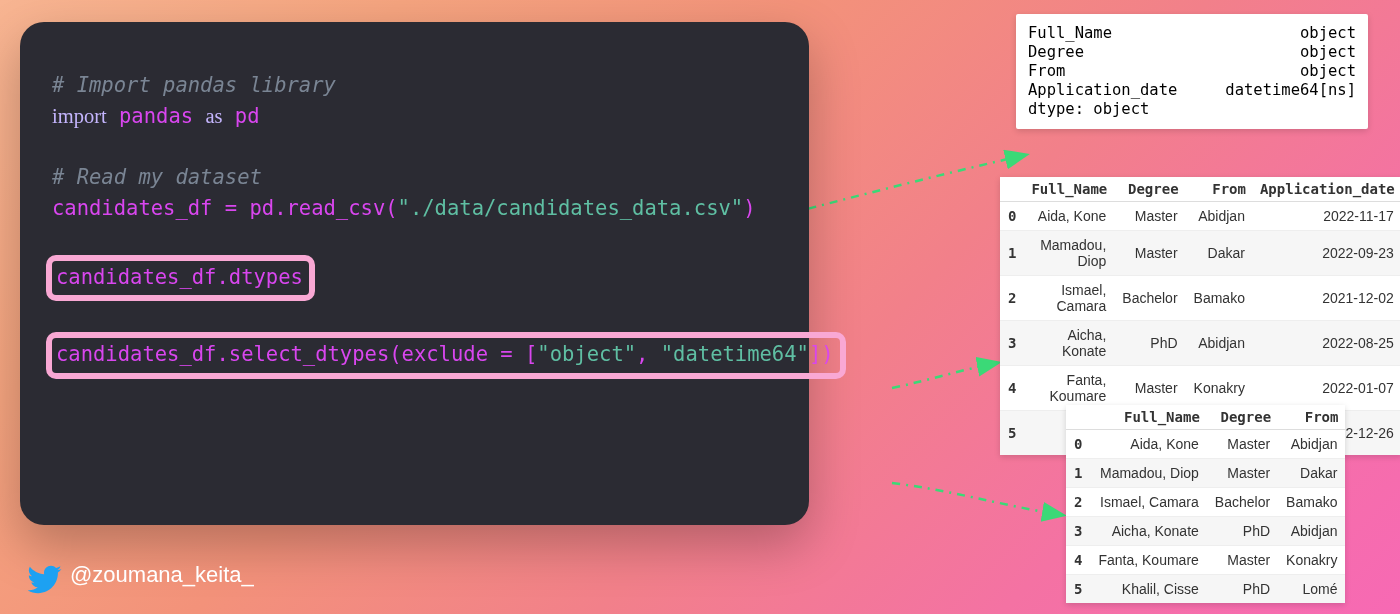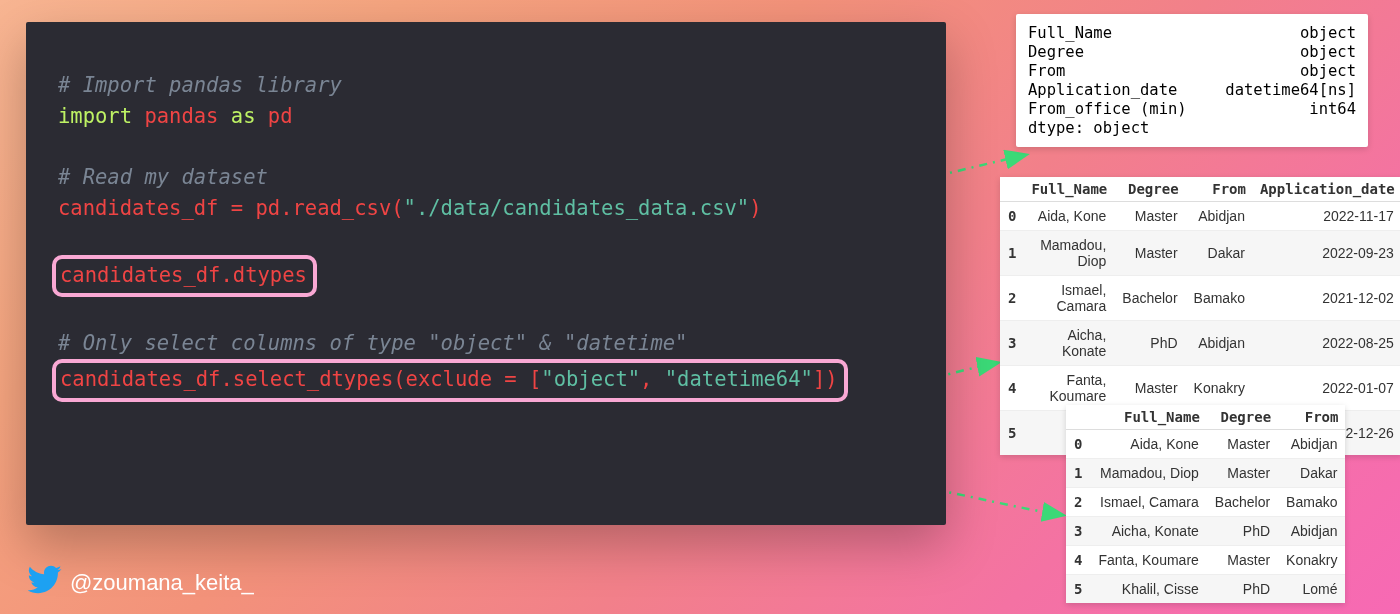--- a/index.html
+++ b/index.html
@@ -6,51 +6,51 @@
   body {
     width: 1400px;
     height: 614px;
     background: linear-gradient(135deg, #f8b592 0%, #f5a47f 20%, #f3927a 40%, #f2808a 60%, #f472a3 80%, #f769b4 100%);
     font-family: -apple-system, BlinkMacSystemFont, "Segoe UI", Arial, sans-serif;
     position: relative;
     overflow: hidden;
   }
   .code-panel {
     position: absolute;
-    left: 26px;
+    left: 20px;
     top: 22px;
-    width: 920px;
+    width: 789px;
     height: 503px;
     background: #2b2b33;
-    border-radius: 2px;
+    border-radius: 24px;
     padding: 48px 32px 40px 32px;
     font-family: "SF Mono", "Monaco", "Consolas", monospace;
     font-size: 20.5px;
     line-height: 1.5;
     color: #c8c8c8;
     box-shadow: 0 20px 50px rgba(0,0,0,0.25);
   }
   .code-line { white-space: pre; }
   .tok-comment { color: #7a8594; font-style: italic; }
-  .tok-keyword { color: #bef264; }
+  .tok-keyword { color: #c4b5fd; font-family: Liberation Serif, serif; }
   .tok-string { color: #5fbfa3; }
-  .tok-ident { color: #ef4444; }
+  .tok-ident { color: #d946ef; }
   .hl {
     display: inline-block;
-    border: 4px solid #f9a8d4;
+    border: 6px solid #f9a8d4;
     border-radius: 10px;
     padding: 1px 6px 3px 4px;
     margin-left: -6px;
   }
   .twitter-handle {
     position: absolute;
     left: 28px;
     bottom: 18px;
     display: flex;
-    align-items: flex-end;
+    align-items: flex-start;
     color: #fff;
     font-size: 22px;
     font-weight: 400;
   }
   .twitter-icon { width: 34px; height: 34px; margin-right: 8px; }
 
   
   .dtypes-box {
     position: absolute;
     left: 1016px;
@@ -120,45 +120,40 @@
 
 <div class="code-panel">
   <div class="code-line"><span class="tok-comment"># Import pandas library</span></div>
   <div class="code-line"><span class="tok-keyword">import</span> <span class="tok-ident">pandas</span> <span class="tok-keyword">as</span> <span class="tok-ident">pd</span></div>
   <div class="code-line">&nbsp;</div>
   <div class="code-line"><span class="tok-comment"># Read my dataset</span></div>
   <div class="code-line"><span class="tok-ident">candidates_df = pd.read_csv(</span><span class="tok-string">"./data/candidates_data.csv"</span><span class="tok-ident">)</span></div>
   <div class="code-line">&nbsp;</div>
   <div class="code-line"><span class="hl"><span class="tok-ident">candidates_df.dtypes</span></span></div>
   <div class="code-line">&nbsp;</div>
-  <div class="code-line"><span class="tok-comment"># Only select columns of type "object" &amp; "datetime"</span></div>
   <div class="code-line"><span class="hl"><span class="tok-ident">candidates_df.select_dtypes(exclude = [</span><span class="tok-string">"object"</span><span class="tok-ident">, </span><span class="tok-string">"datetime64"</span><span class="tok-ident">])</span></span></div>
   <div class="code-line">&nbsp;</div>
 </div>
 
 <div class="dtypes-box">
   <div class="dtypes-row">
       <span>Full_Name</span>
       <span>object</span>
     </div>
   <div class="dtypes-row">
       <span>Degree</span>
       <span>object</span>
     </div>
   <div class="dtypes-row">
       <span>From</span>
       <span>object</span>
     </div>
   <div class="dtypes-row">
       <span>Application_date</span>
       <span>datetime64[ns]</span>
-    </div>
-  <div class="dtypes-row">
-      <span>From_office (min)</span>
-      <span>int64</span>
     </div>
   <div class="dtypes-footer">dtype: object</div>
 </div>
 
 <table class="df-table df-1">
   <thead>
       <tr>
     <th></th>
     <th>Full_Name</th>
     <th>Degree</th>

